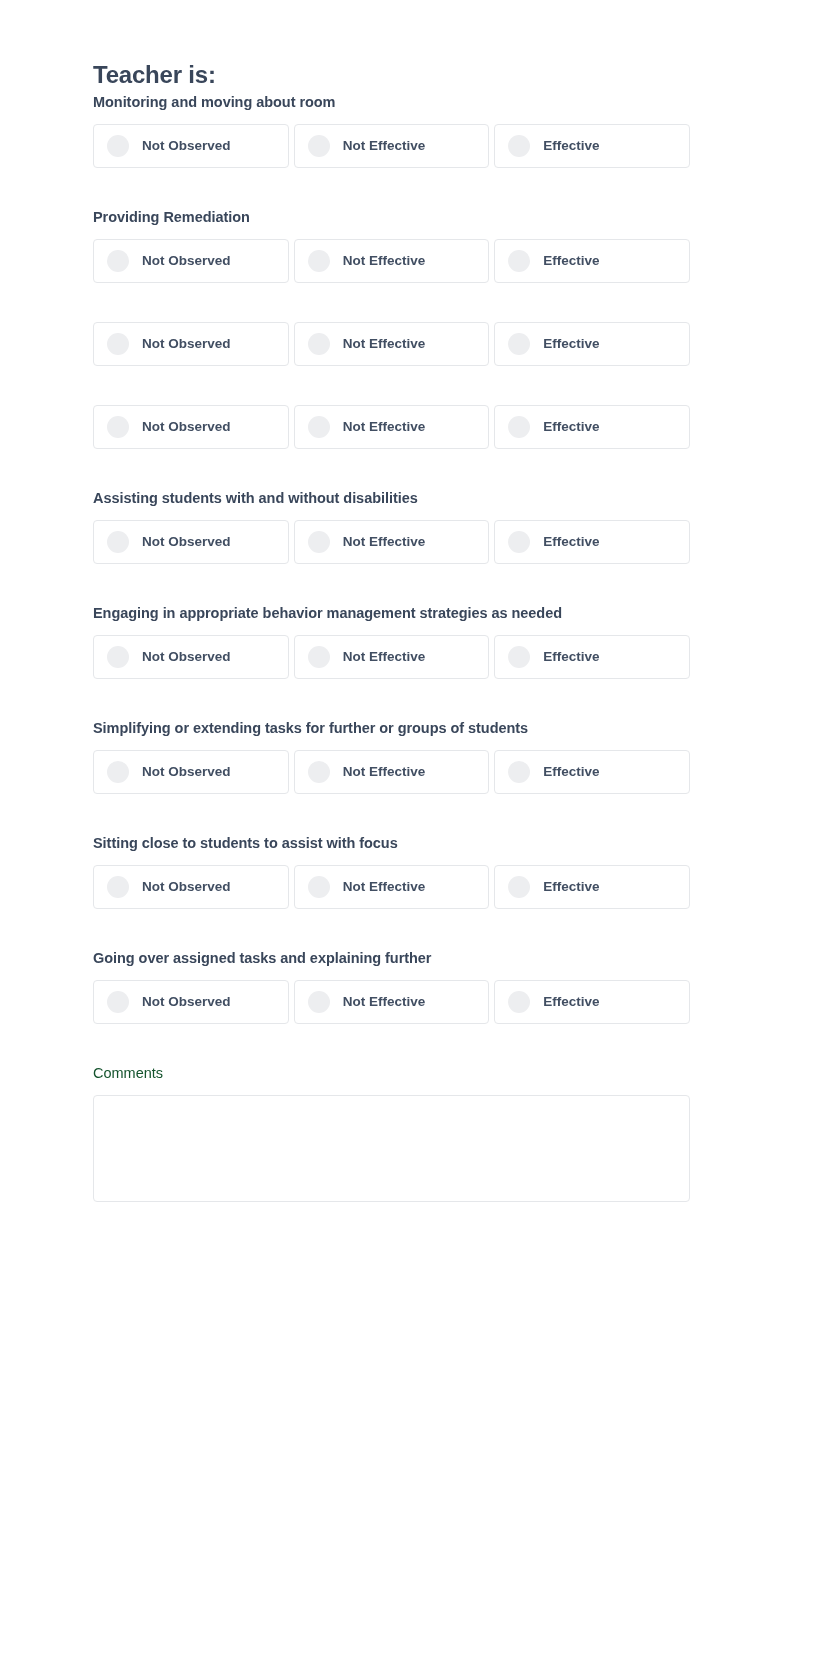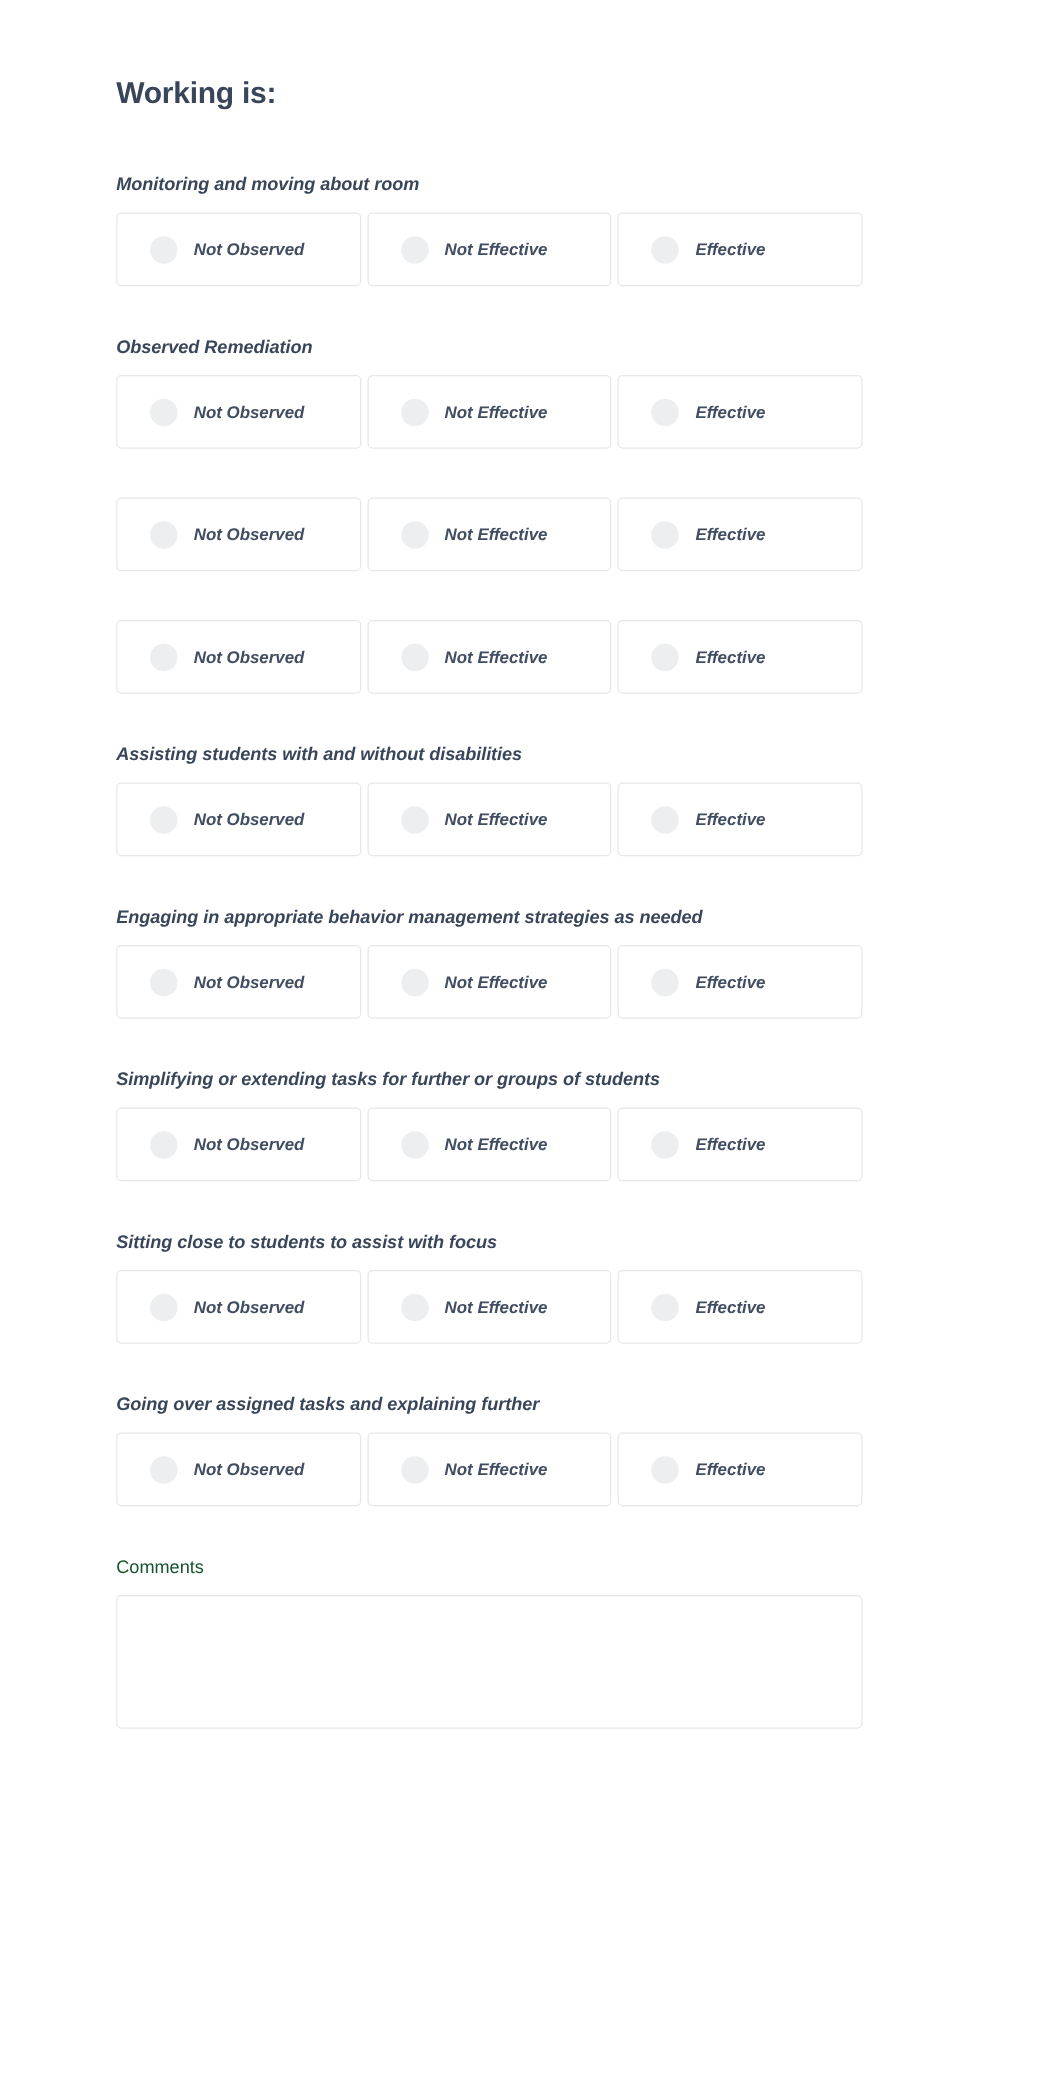--- a/index.html
+++ b/index.html
@@ -29,48 +29,46 @@
   .form-title {
     font-size: 24px;
     font-weight: bold;
     color: #39465a;
     letter-spacing: -0.2px;
     margin: 0;
     padding-top: 58px;
     line-height: 34px;
   }
   .questions {
-    margin-top: 46px;
-    font-style: italic;
   }
   .question-block {
     margin-bottom: 39px;
   }
   .question-label {
     font-size: 14.5px;
     font-weight: bold;
     color: #39465a;
     line-height: 20px;
     letter-spacing: -0.05px;
     margin-bottom: 12px;
   }
   .options-row {
     display: flex;
     gap: 5px;
   }
   .option-box {
     flex: 1 1 0;
-    height: 59px;
+    height: 44px;
     box-sizing: border-box;
     border: 1px solid #e5e7ea;
     border-radius: 4px;
     background: #ffffff;
     display: flex;
     align-items: center;
-    padding-left: 26px;
+    padding-left: 13px;
     cursor: pointer;
   }
   .radio-circle {
     width: 22px;
     height: 22px;
     border-radius: 50%;
     background: #edeef0;
     flex: 0 0 auto;
   }
   .option-label {
@@ -106,42 +104,42 @@
     color: #414e62;
     padding: 10px 12px;
   }
 </style>
 </head>
 <body>
 
 <div class="page">
   <div class="content">
 
-    <h1 class="form-title">Working is:</h1>
+    <h1 class="form-title">Teacher is:</h1>
 
     <div class="questions">
         <div class="question-block">
           <div class="question-label">Monitoring and moving about room</div>
           <div class="options-row">
             <div class="option-box">
               <span class="radio-circle"></span>
               <span class="option-label">Not Observed</span>
             </div>
             <div class="option-box">
               <span class="radio-circle"></span>
               <span class="option-label">Not Effective</span>
             </div>
             <div class="option-box">
               <span class="radio-circle"></span>
               <span class="option-label">Effective</span>
             </div>
           </div>
         </div>
         <div class="question-block">
-          <div class="question-label">Observed Remediation</div>
+          <div class="question-label">Providing Remediation</div>
           <div class="options-row">
             <div class="option-box">
               <span class="radio-circle"></span>
               <span class="option-label">Not Observed</span>
             </div>
             <div class="option-box">
               <span class="radio-circle"></span>
               <span class="option-label">Not Effective</span>
             </div>
             <div class="option-box">

